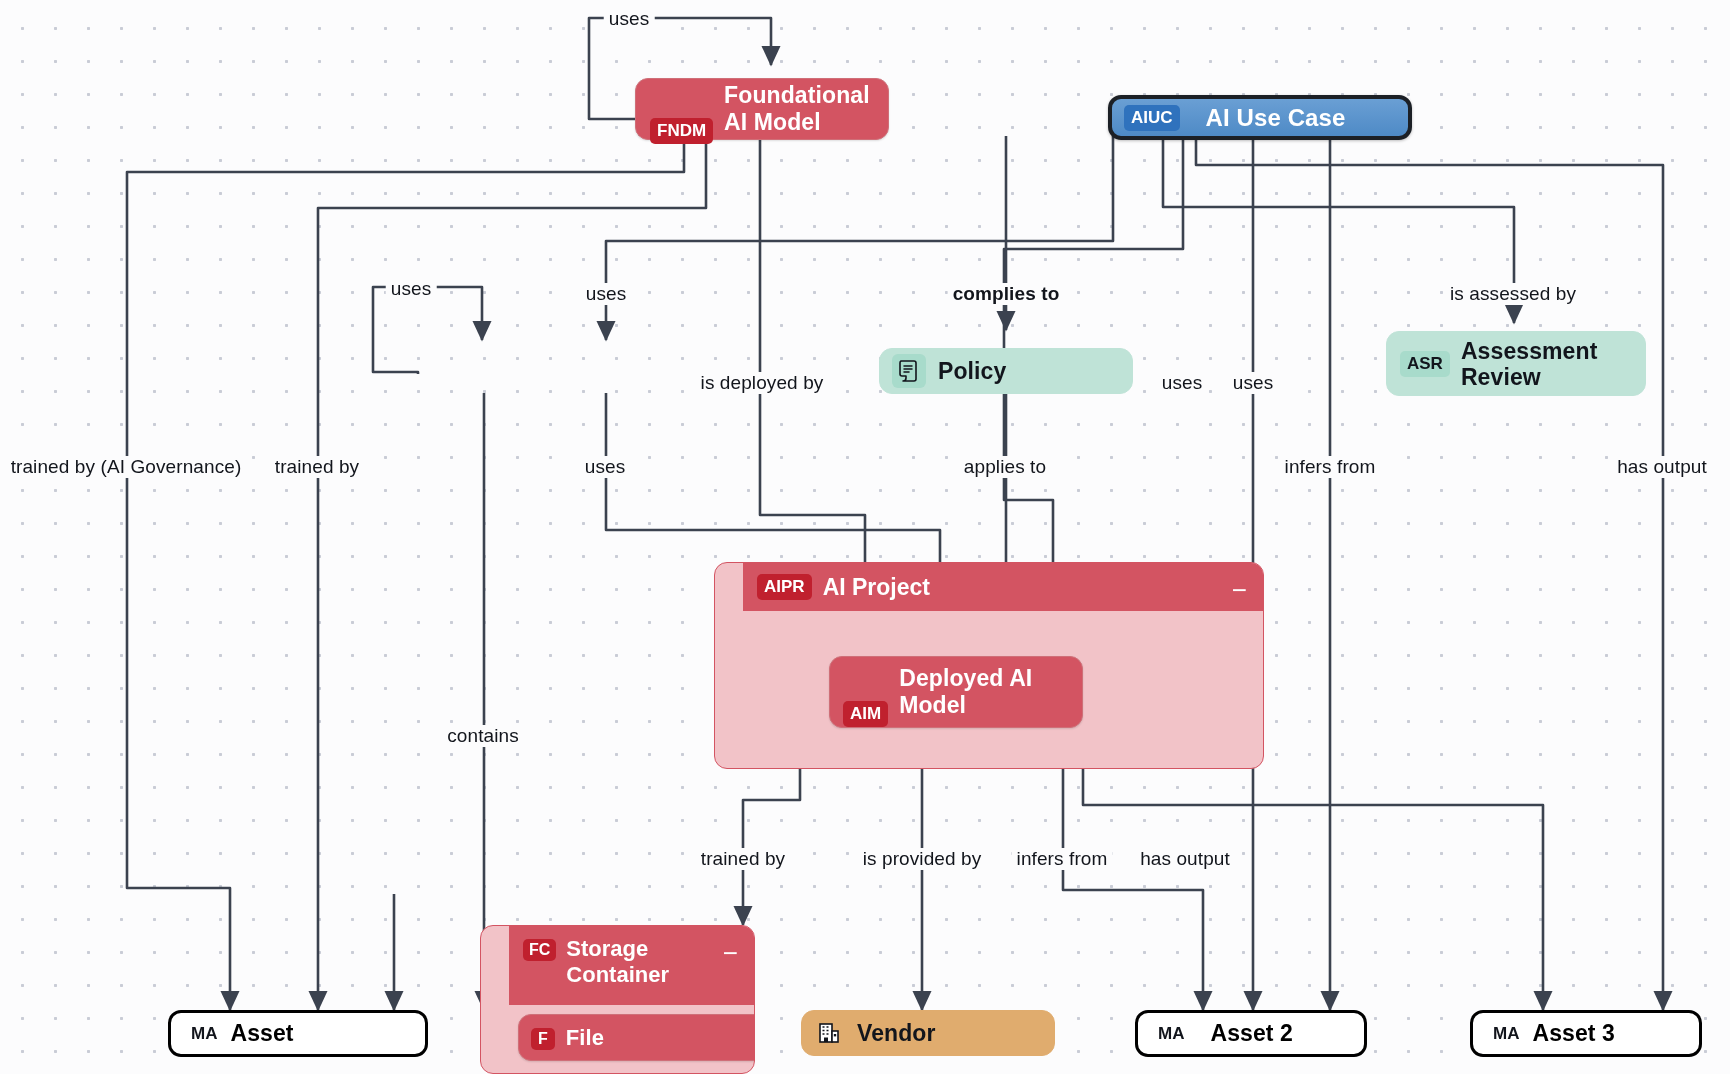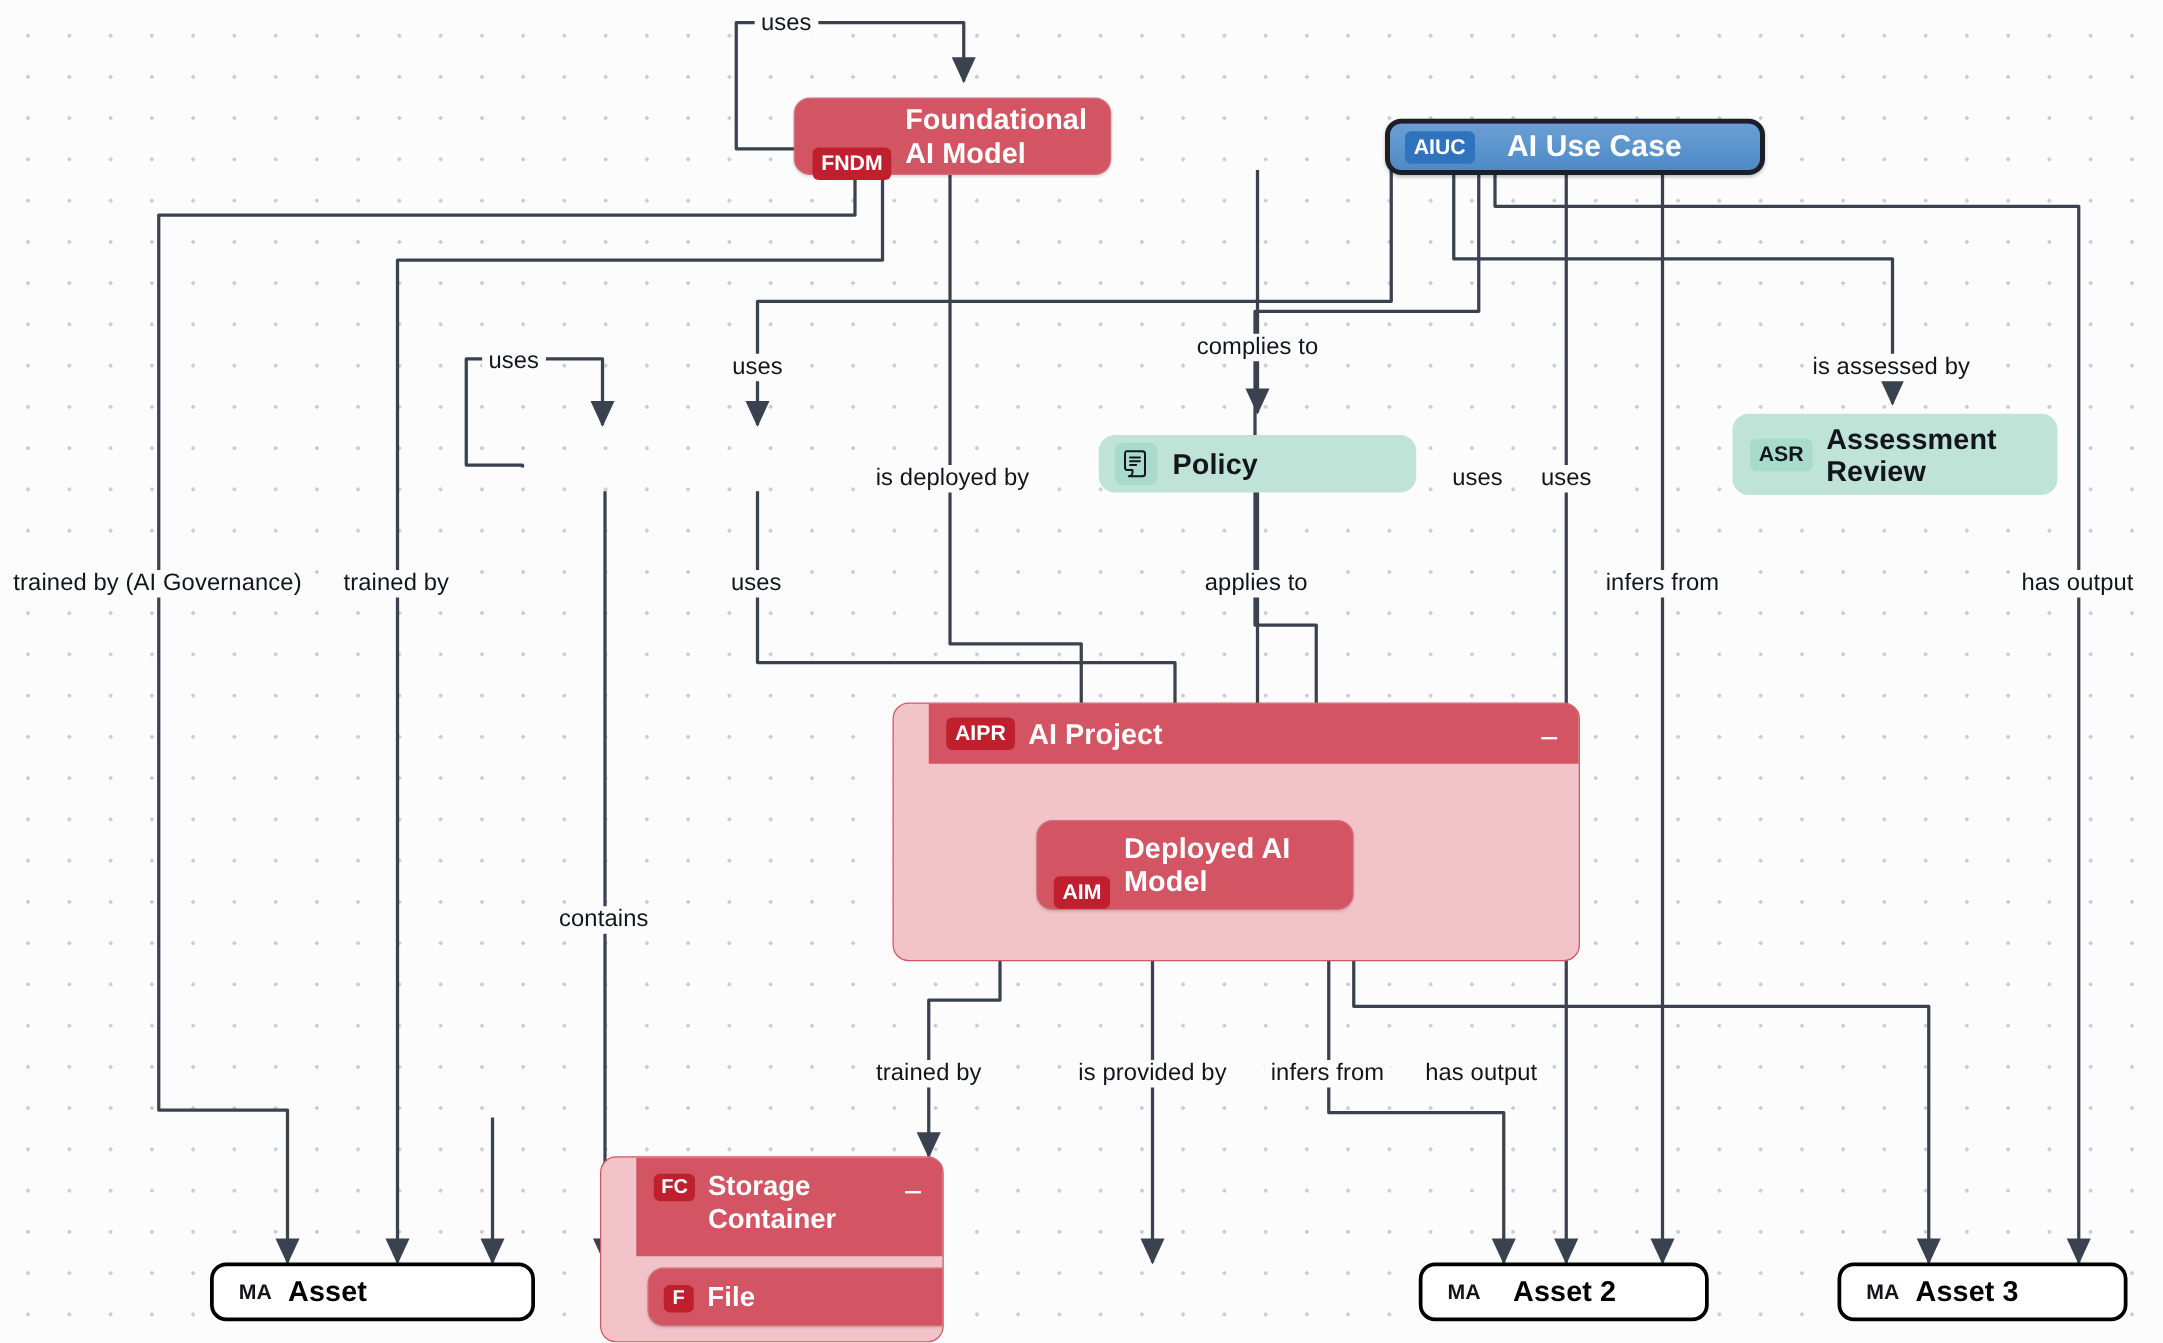--- a/index.html
+++ b/index.html
@@ -135,21 +135,21 @@
 
     <path class="edge" d="M394,880 L394,890 L200,890 L200,888" opacity="0"></path>
     <path class="edge" d="M394,894 L394,1010" marker-end="url(#ah)"></path>
     <path class="edge" d="M179,885 L179,1010" opacity="0"></path>
   </svg>
 
   <div class="elabel" style="left:629px;top:19px;">uses</div>
   <div class="elabel" style="left:606px;top:294px;">uses</div>
   <div class="elabel" style="left:411px;top:289px;">uses</div>
   <div class="elabel" style="left:762px;top:383px;">is deployed by</div>
-  <div class="elabel" style="left:1006px;top:278px;">complies to</div>
+  <div class="elabel" style="left:1006px;top:294px;font-weight:bold;">complies to</div>
   <div class="elabel" style="left:1513px;top:294px;">is assessed by</div>
   <div class="elabel" style="left:126px;top:467px;">trained by (AI Governance)</div>
   <div class="elabel" style="left:317px;top:467px;">trained by</div>
   <div class="elabel" style="left:605px;top:467px;">uses</div>
   <div class="elabel" style="left:1005px;top:467px;">applies to</div>
   <div class="elabel" style="left:1182px;top:383px;">uses</div>
   <div class="elabel" style="left:1253px;top:383px;">uses</div>
   <div class="elabel" style="left:1330px;top:467px;">infers from</div>
   <div class="elabel" style="left:1662px;top:467px;">has output</div>
   <div class="elabel" style="left:483px;top:736px;">contains</div>
@@ -206,20 +206,32 @@
       <span class="collapse" style="top:22px;">−</span>
     </div>
     <div class="gbody" style="padding:9px;">
       <div class="node n-red" style="position:relative;left:0;top:0;width:257px;height:47px;padding:0 12px;">
         <span class="chip" style="font-size:16px;padding:2px 7px;">F</span>
         <span class="ttl" style="margin-left:11px;font-size:22px;">File</span>
       </div>
     </div>
   </div>
 
+  <div class="node n-orange" style="left:801px;top:1010px;width:254px;height:46px;padding:0 12px;">
+    <span class="vendor-ico">
+      <svg width="24" height="24" viewBox="0 0 24 24">
+        <rect x="3" y="3" width="12" height="18" fill="#ffffff" stroke="#12151c" stroke-width="1.6"></rect>
+        <rect x="15" y="10" width="6" height="11" fill="#ffffff" stroke="#12151c" stroke-width="1.6"></rect>
+        <path d="M5.5 6h2 M9.5 6h2 M5.5 9.5h2 M9.5 9.5h2 M5.5 13h2 M9.5 13h2" stroke="#12151c" stroke-width="1.5"></path>
+        <rect x="16.8" y="13" width="2.4" height="2.4" fill="#12151c"></rect>
+        <rect x="7" y="16.5" width="4" height="4.5" fill="#12151c"></rect>
+      </svg>
+    </span>
+    <span class="ttl" style="margin-left:13px;">Vendor</span>
+  </div>
 
   <div class="node n-white" style="left:168px;top:1010px;width:260px;height:47px;padding:0 18px;">
     <span class="chip">MA</span>
     <span class="ttl" style="margin-left:11px;">Asset</span>
   </div>
 
   <div class="node n-white" style="left:1135px;top:1010px;width:232px;height:47px;padding:0 18px;">
     <span class="chip">MA</span>
     <span class="ttl" style="margin-left:24px;">Asset 2</span>
   </div>

